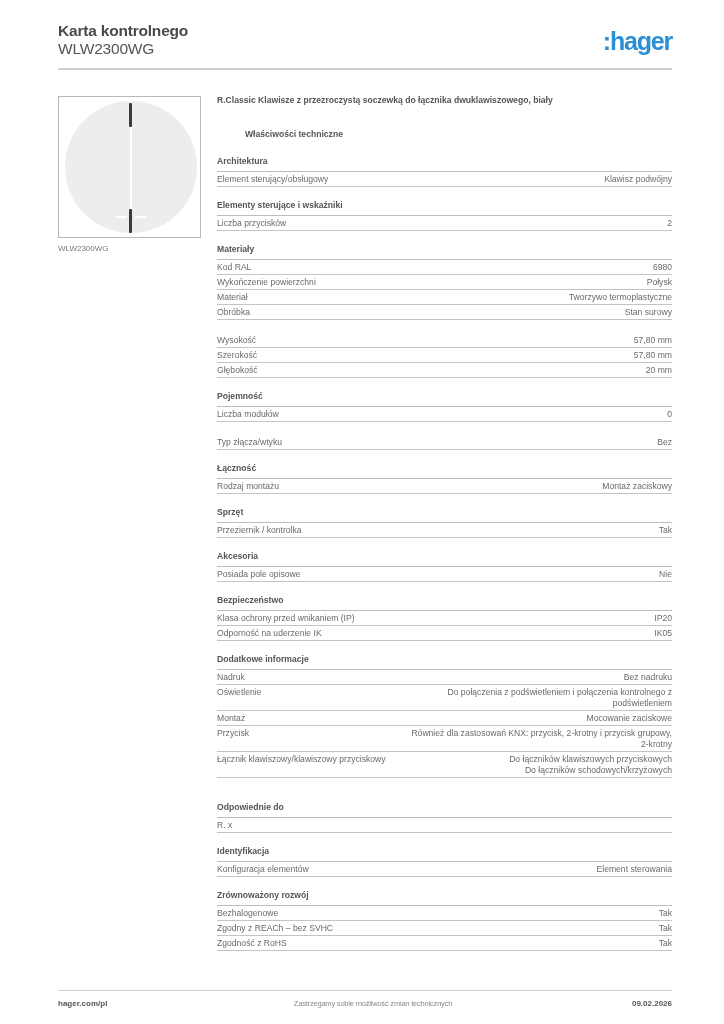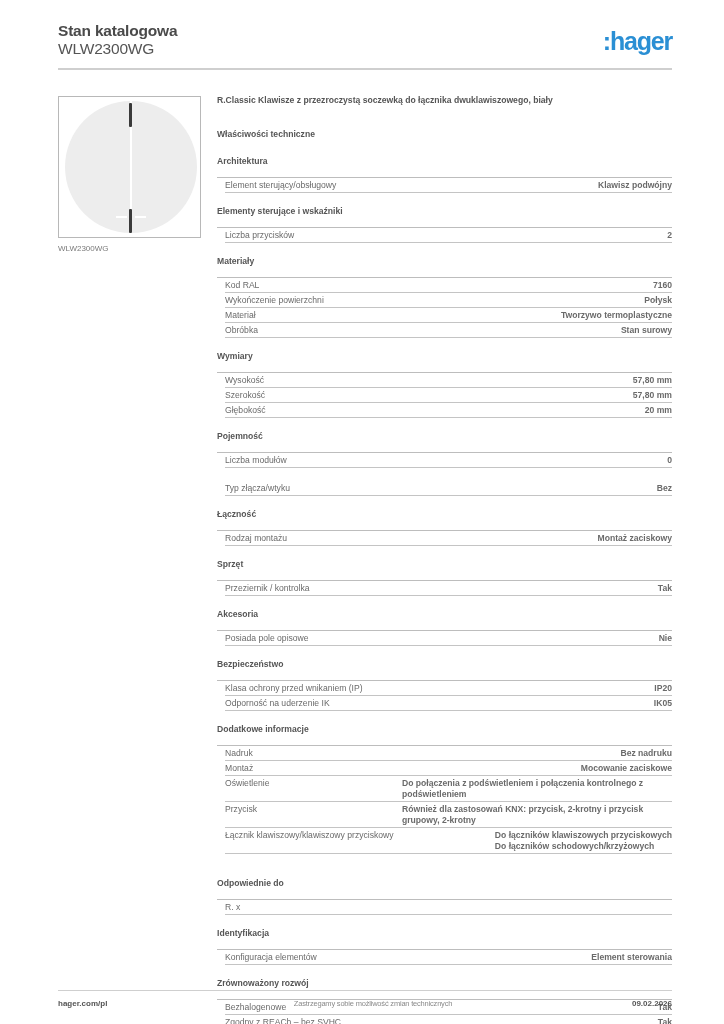--- a/index.html
+++ b/index.html
@@ -30,50 +30,49 @@
   }
   .rocker-split { position: absolute; left: 65px; top: 0; width: 2px; height: 132px; background: #ffffff; }
   .rocker-lens-top { position: absolute; left: 64px; top: 2px; width: 3px; height: 24px; background: #3a3a3a; border-radius: 1px; }
   .rocker-lens-bottom { position: absolute; left: 64px; top: 108px; width: 3px; height: 24px; background: #3a3a3a; border-radius: 1px; }
   .rocker-mark-left { position: absolute; left: 51px; top: 115px; width: 11px; height: 2px; background: #ffffff; }
   .rocker-mark-right { position: absolute; left: 70px; top: 115px; width: 11px; height: 2px; background: #ffffff; }
   .image-caption { position: absolute; left: 58px; top: 244px; font-size: 8px; color: #7a7a7a; }
 
   .content { position: absolute; left: 217px; top: 95px; width: 455px; }
   .product-desc { font-size: 8.6px; font-weight: bold; color: #555555; line-height: 11px; height: 11px; }
-  .section-heading-main { font-size: 8.6px; font-weight: bold; color: #555555; margin-top: 23px; line-height: 11px; }
+  .section-heading-main { font-size: 8.6px; font-weight: bold; color: #555555; margin-top: 23px; line-height: 11px; margin-left: 28px; }
 
   .group { margin-top: 13px; }
   .group.gap-lg { margin-top: 24px; }
   .group-title {
     font-size: 8.6px; font-weight: bold; color: #555555;
-    line-height: 11px; padding-bottom: 10px;
+    line-height: 11px; padding-bottom: 4px;
     border-bottom: 1.5px solid #bdbdbd;
   }
   .row {
     display: flex; justify-content: space-between; align-items: flex-start;
     border-bottom: 1px solid #c4c4c4;
     font-size: 8.6px; color: #6a6a6a; line-height: 11px;
     padding: 2px 0 1px 0;
-    margin-left: 8px;
   }
   .row .label { flex: 0 0 auto; white-space: nowrap; }
-  .row .value { max-width: 270px; font-weight: bold; }
+  .row .value { text-align: right; max-width: 270px; }
 
   .footer-rule { position: absolute; left: 58px; top: 990px; width: 614px; height: 1px; background: #cfcfcf; }
   .footer { position: absolute; left: 58px; top: 999px; width: 614px; height: 12px; font-size: 8px; }
   .footer-left { position: absolute; left: 0; top: 0; font-weight: bold; color: #555555; }
   .footer-center { position: absolute; left: 16px; right: 0; top: 0; text-align: center; color: #8a8a8a; font-size: 7.5px; letter-spacing: -0.2px; }
   .footer-right { position: absolute; right: 0; top: 0; font-weight: bold; color: #555555; }
 </style>
 </head>
 <body>
 
 <div class="header">
-  <div class="doc-title">Stan katalogowa</div>
+  <div class="doc-title">Karta kontrolnego</div>
   <div class="doc-code">WLW2300WG</div>
   <div class="logo" style="color: rgb(42, 143, 212);">:hager</div>
 </div>
 <div class="header-rule"></div>
 
 <div class="image-box" title="Rocker double switch key, white, with transparent lenses">
   <div class="rocker">
     <div class="rocker-split"></div>
     <div class="rocker-lens-top"></div>
     <div class="rocker-lens-bottom"></div>
@@ -99,37 +98,36 @@
         <div class="group-title">Elementy sterujące i wskaźniki</div>
         <div class="row">
           <span class="label">Liczba przycisków</span>
           <span class="value">2</span>
         </div>
       </div>
       <div class="group">
         <div class="group-title">Materiały</div>
         <div class="row">
           <span class="label">Kod RAL</span>
-          <span class="value">7160</span>
+          <span class="value">6980</span>
         </div>
         <div class="row">
           <span class="label">Wykończenie powierzchni</span>
           <span class="value">Połysk</span>
         </div>
         <div class="row">
           <span class="label">Materiał</span>
           <span class="value">Tworzywo termoplastyczne</span>
         </div>
         <div class="row">
           <span class="label">Obróbka</span>
           <span class="value">Stan surowy</span>
         </div>
       </div>
       <div class="group">
-        <div class="group-title">Wymiary</div>
         <div class="row">
           <span class="label">Wysokość</span>
           <span class="value">57,80 mm</span>
         </div>
         <div class="row">
           <span class="label">Szerokość</span>
           <span class="value">57,80 mm</span>
         </div>
         <div class="row">
           <span class="label">Głębokość</span>
@@ -181,26 +179,26 @@
           <span class="value">IK05</span>
         </div>
       </div>
       <div class="group">
         <div class="group-title">Dodatkowe informacje</div>
         <div class="row">
           <span class="label">Nadruk</span>
           <span class="value">Bez nadruku</span>
         </div>
         <div class="row">
+          <span class="label">Oświetlenie</span>
+          <span class="value">Do połączenia z podświetleniem i połączenia kontrolnego z podświetleniem</span>
+        </div>
+        <div class="row">
           <span class="label">Montaż</span>
           <span class="value">Mocowanie zaciskowe</span>
-        </div>
-        <div class="row">
-          <span class="label">Oświetlenie</span>
-          <span class="value">Do połączenia z podświetleniem i połączenia kontrolnego z podświetleniem</span>
         </div>
         <div class="row">
           <span class="label">Przycisk</span>
           <span class="value">Również dla zastosowań KNX: przycisk, 2-krotny i przycisk grupowy, 2-krotny</span>
         </div>
         <div class="row">
           <span class="label">Łącznik klawiszowy/klawiszowy przyciskowy</span>
           <span class="value">
             <div>Do łączników klawiszowych przyciskowych</div>
             <div>Do łączników schodowych/krzyżowych</div>

